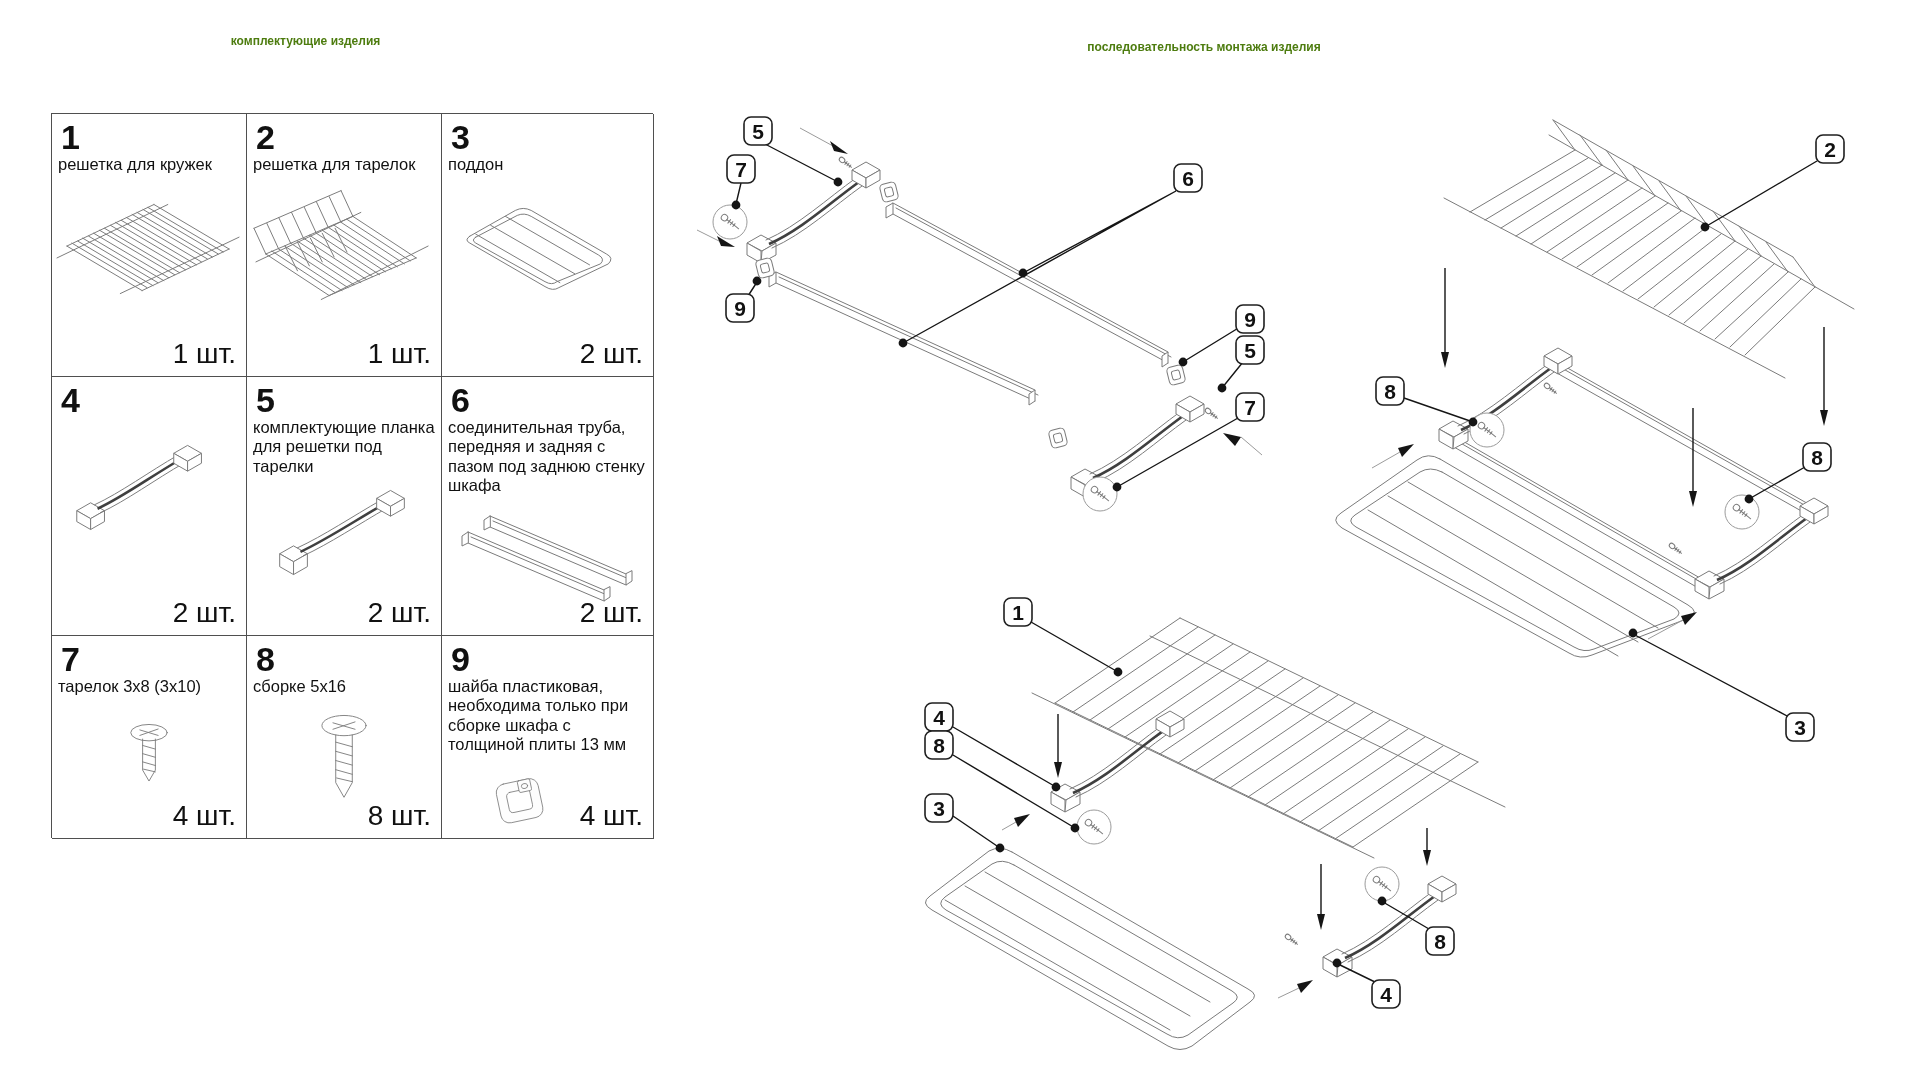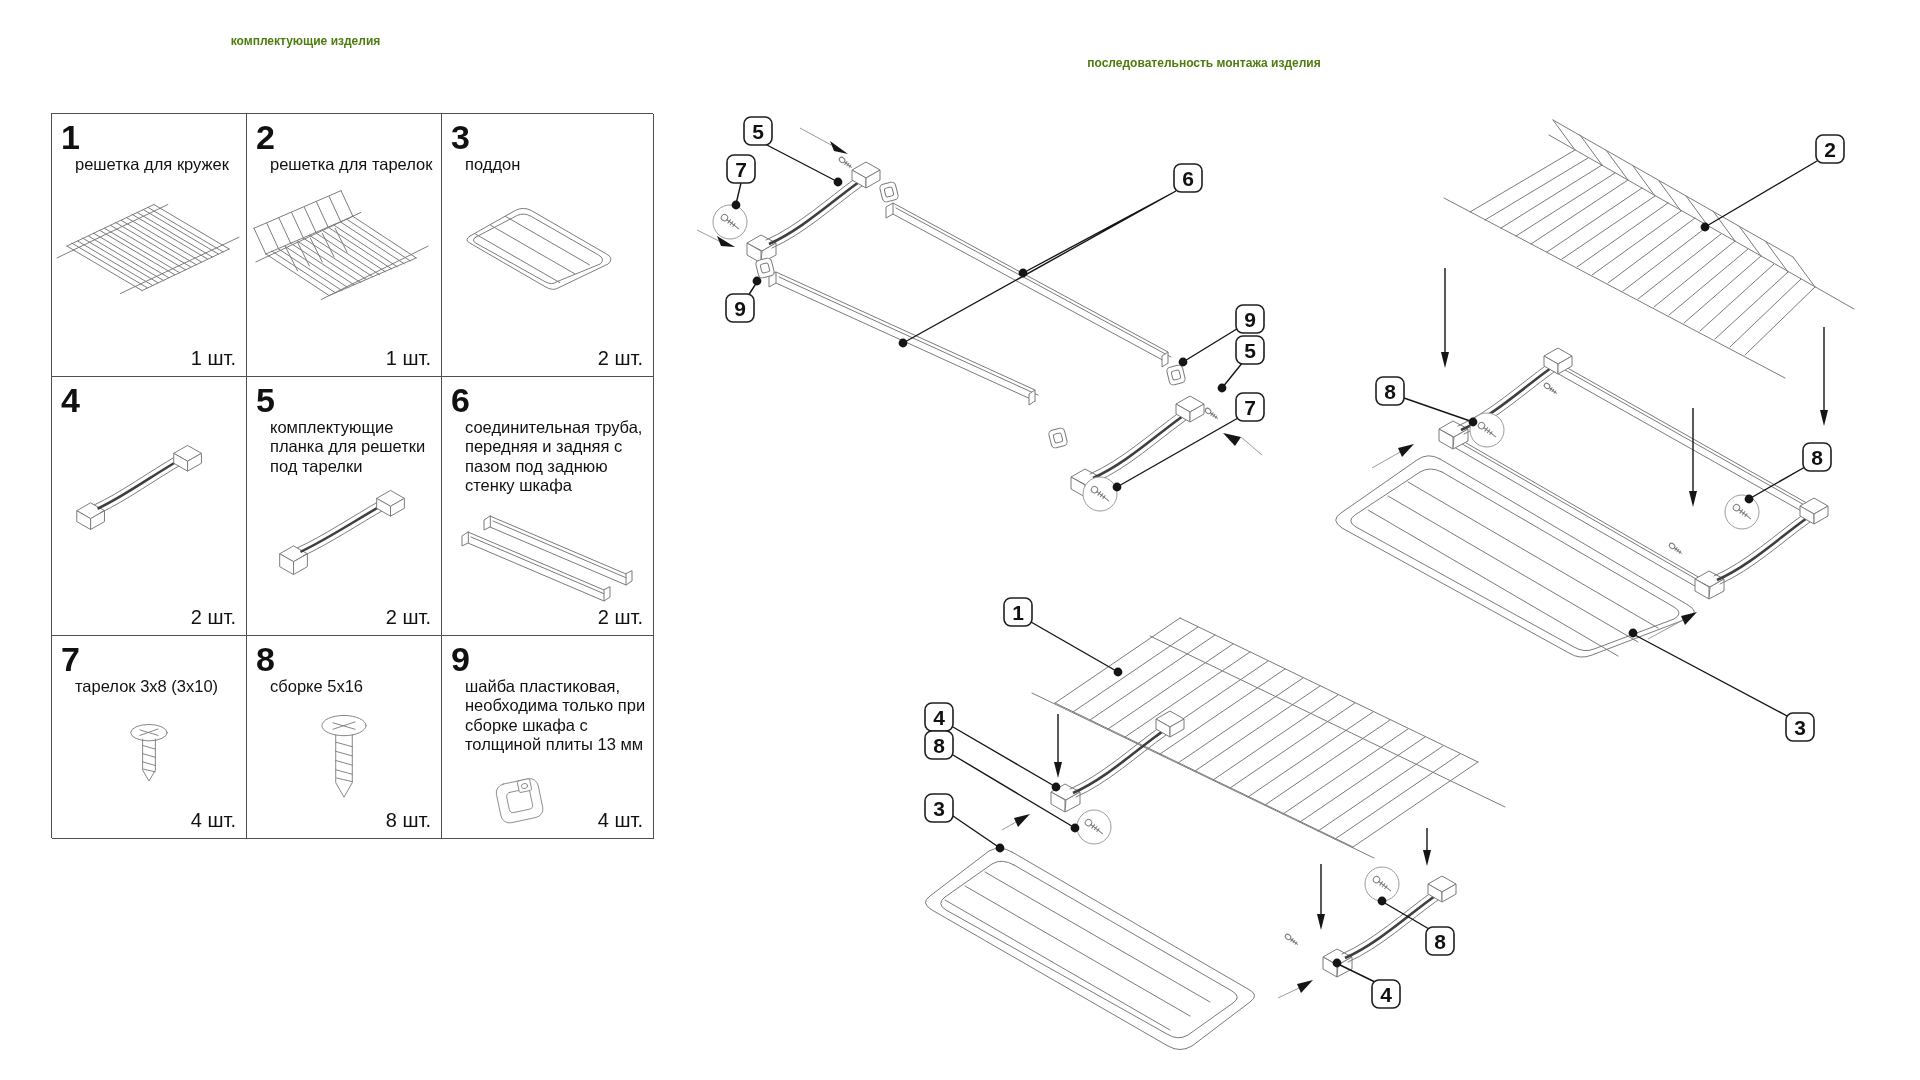--- a/index.html
+++ b/index.html
@@ -1,32 +1,32 @@
 <!DOCTYPE html>
 <html><head>
 <meta charset="utf-8">
 <style>
   html,body{margin:0;padding:0;background:#fff;}
   body{width:1920px;height:1080px;position:relative;overflow:hidden;
        font-family:"Liberation Sans","DejaVu Sans",sans-serif;color:#111;}
   .title{position:absolute;font-weight:bold;font-size:12px;color:#4d7c0f;white-space:nowrap;}
   #title-left{left:153px;top:34px;width:305px;text-align:center;}
-  #title-right{left:1026px;top:40px;width:356px;text-align:center;margin-top:16px;}
+  #title-right{left:1026px;top:40px;width:356px;text-align:center;}
 
   
   .parts-table{position:absolute;left:51px;top:113px;width:602px;height:725px;
                display:grid;grid-template-columns:195px 195px 212px;grid-template-rows:263px 259px 203px;
                border-top:1px solid #4f4f4f;border-left:1px solid #4f4f4f;box-sizing:border-box;}
   .cell{position:relative;border-right:1px solid #4f4f4f;border-bottom:1px solid #4f4f4f;
         box-sizing:border-box;overflow:hidden;}
   .num{font-size:34px;font-weight:bold;line-height:1;margin:6px 0 1px 9px;letter-spacing:-1px;}
-  .nm{font-size:16.5px;line-height:1.18;margin:0 6px 0 23px;}
+  .nm{font-size:16.5px;line-height:1.18;margin:0 6px 0 6px;}
   .c6 .nm{text-align:left;margin-right:8px;}
   .c9 .nm{margin-right:4px;}
-  .qty{position:absolute;right:10px;bottom:6px;font-size:20px;}
+  .qty{position:absolute;right:10px;bottom:6px;font-size:28px;}
   .ill{display:block;margin:2px auto 0 auto;}
   svg{overflow:visible;}
   .ln{stroke:#7b7b7b;stroke-width:1;fill:none;stroke-linecap:round;}
   .lnf{stroke:#7b7b7b;stroke-width:1;fill:#ffffff;stroke-linejoin:round;}
   .stripe{stroke:#3f3f3f;stroke-width:2.6;fill:none;}
   .lead{stroke:#151515;stroke-width:1.4;fill:none;}
   .thin{stroke:#9b9b9b;stroke-width:1;fill:none;}
   .arr{fill:#151515;stroke:none;}
   .dot{fill:#151515;stroke:none;}
   .co-box{fill:#ffffff;stroke:#1f1f1f;stroke-width:1.6;}

